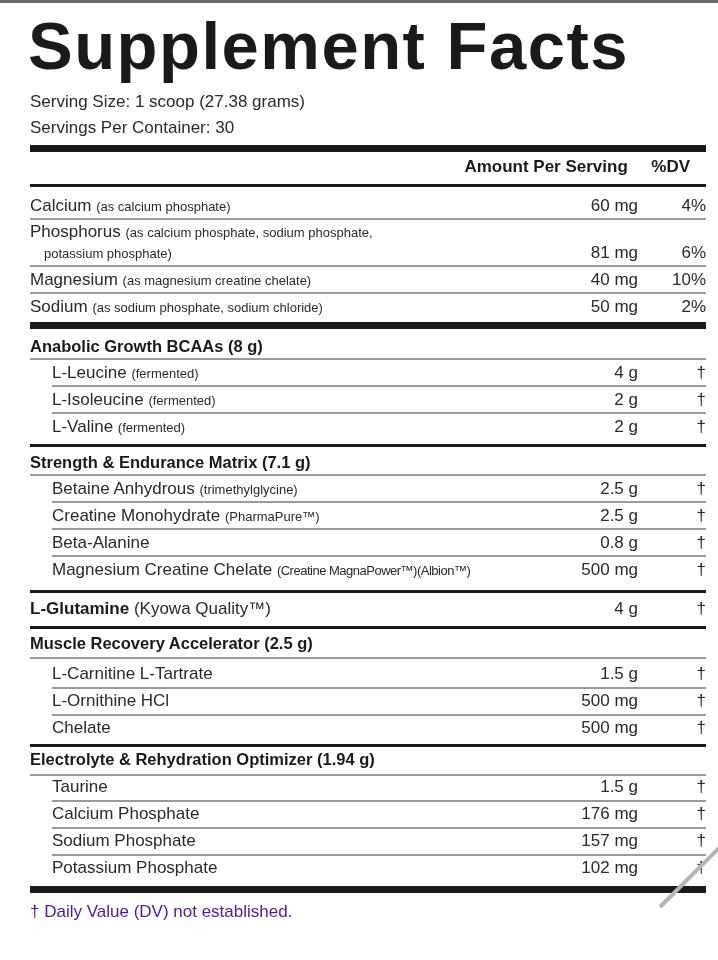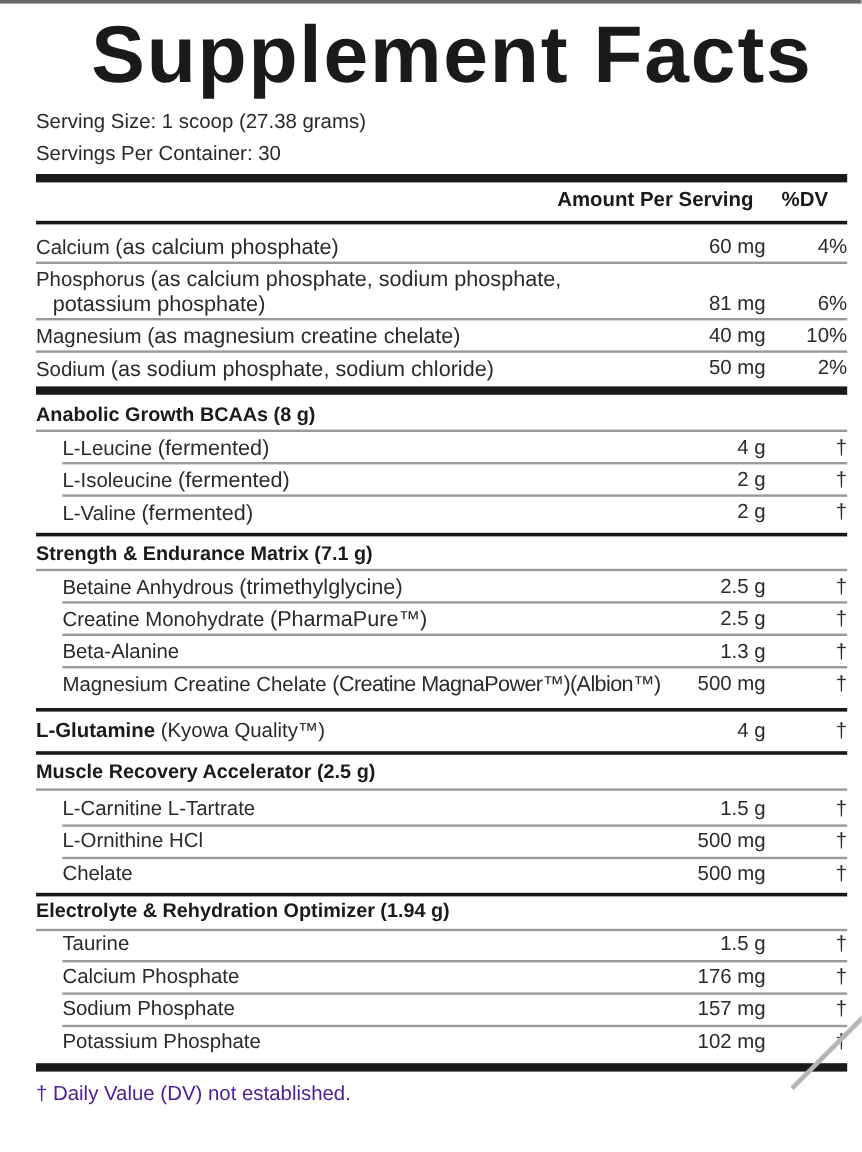--- a/index.html
+++ b/index.html
@@ -1,30 +1,30 @@
 <!DOCTYPE html>
 <html><head>
 <meta charset="utf-8">
 <style>
   html, body { margin: 0; padding: 0; background: #fff; }
   body { width: 718px; height: 960px; position: relative; overflow: hidden;
          font-family: "Liberation Sans", sans-serif; color: #1e1e1e; }
   .top-border { position: absolute; left: 0; top: 0; width: 718px; height: 3px; background: #6a6a6a; }
   .panel { position: absolute; left: 30px; top: 0; width: 676px; }
   .title { position: absolute; left: -2px; top: 6px; font-size: 67px; font-weight: bold;
-           letter-spacing: 1.5px; color: #1a1a1a; white-space: nowrap; line-height: 80px; margin-left: 48px; }
+           letter-spacing: 1.5px; color: #1a1a1a; white-space: nowrap; line-height: 80px; }
   .serving { position: absolute; left: 0; font-size: 17px; color: #2a2a2a; white-space: nowrap; }
   .bar { position: absolute; left: 0; width: 676px; background: #1a1a1a; }
   .thin { position: absolute; height: 2px; background: #9a9a9a; }
   .hdr { position: absolute; top: 157px; right: 16px; font-size: 17px; font-weight: bold; color: #1a1a1a; white-space: nowrap; }
   .hdr span { display: inline-block; }
   .row { position: absolute; left: 0; width: 676px; font-size: 17px; color: #2a2a2a; white-space: nowrap; }
   .row .name { position: absolute; left: 0; }
   .row.sub .name { left: 22px; }
-  .row .paren { font-size: 18px; }
+  .row .paren { font-size: 13px; }
   .row .amt { position: absolute; right: 68px; text-align: right; }
   .row .dv { position: absolute; right: 0; text-align: right; }
   .sect { position: absolute; left: 0; font-size: 16.5px; font-weight: bold; color: #1a1a1a; white-space: nowrap; }
   .foot { position: absolute; left: 0; top: 902px; font-size: 17px; color: #4c1d95; white-space: nowrap; }
   .corner { position: absolute; left: 660px; top: 905px; width: 90px; height: 4px; background: #b5b5b5;
             transform: rotate(-45deg); transform-origin: left center; }
 </style>
 </head>
 <body>
 
@@ -104,21 +104,21 @@
   </div>
   <div class="thin" style="top:501px;left:22px;width:654px"></div>
   <div class="row sub" style="top:506px">
     <span class="name"><span>Creatine Monohydrate</span> <span class="paren">(PharmaPure™)</span></span>
     <span class="amt">2.5 g</span>
     <span class="dv">†</span>
   </div>
   <div class="thin" style="top:528px;left:22px;width:654px"></div>
   <div class="row sub" style="top:533px">
     <span class="name"><span>Beta-Alanine</span></span>
-    <span class="amt">1.3 g</span>
+    <span class="amt">0.8 g</span>
     <span class="dv">†</span>
   </div>
   <div class="thin" style="top:555px;left:22px;width:654px"></div>
   <div class="row sub" style="top:560px">
     <span class="name"><span>Magnesium Creatine Chelate</span> <span class="paren" style="letter-spacing:-0.5px">(Creatine MagnaPower™)(Albion™)</span></span>
     <span class="amt">500 mg</span>
     <span class="dv">†</span>
   </div>
   <div class="bar" style="top:590px;height:3px"></div>
 

